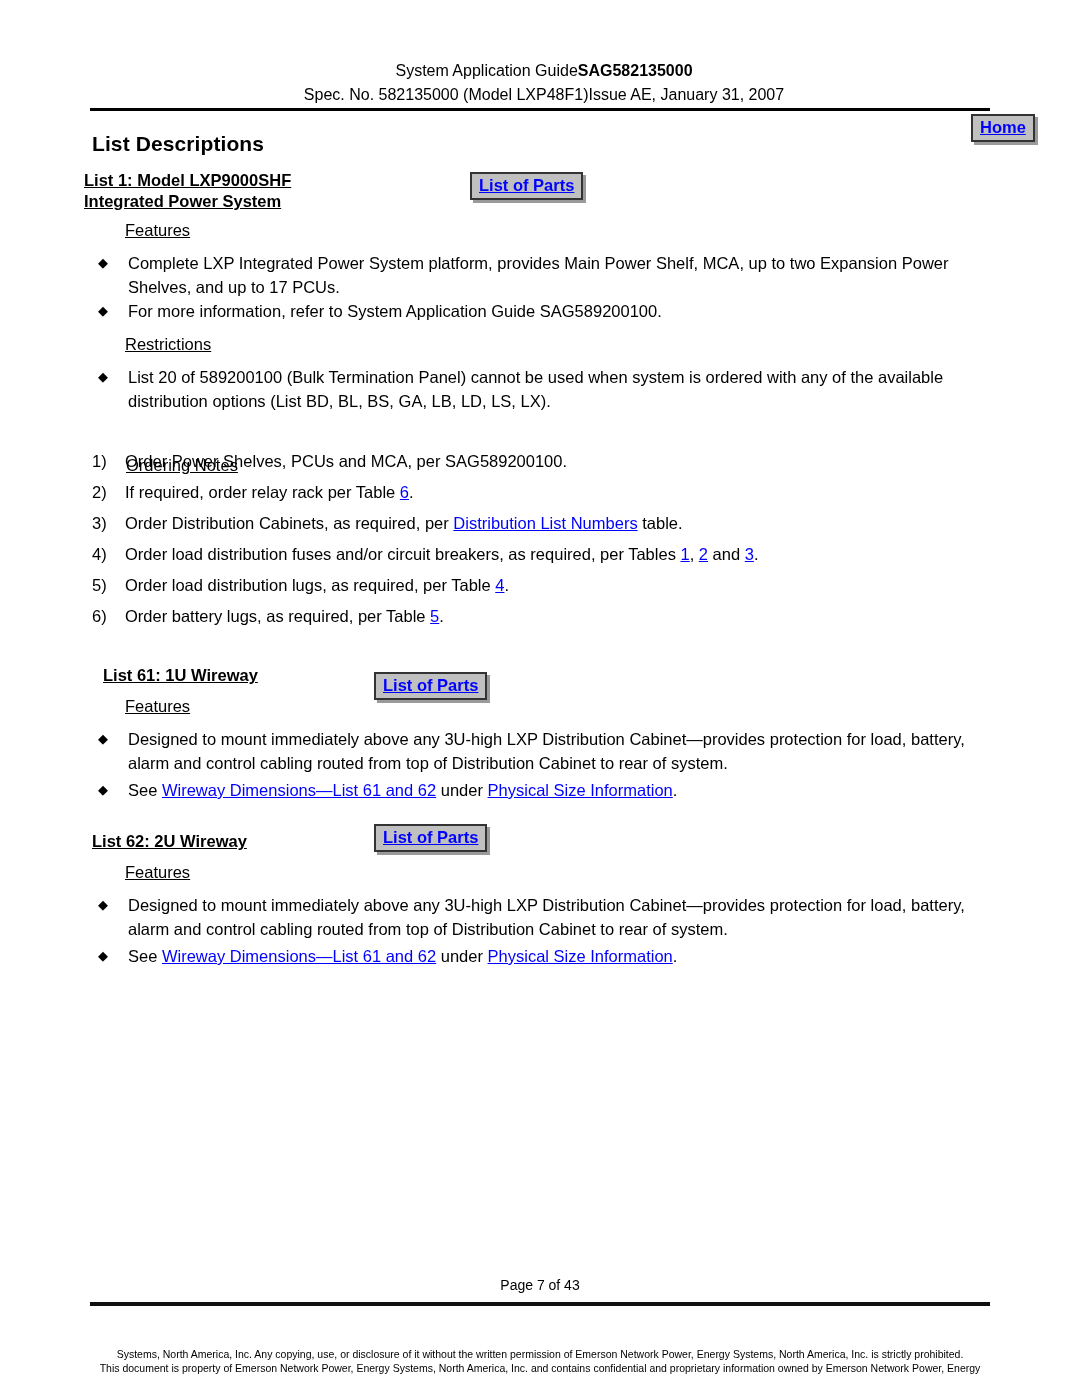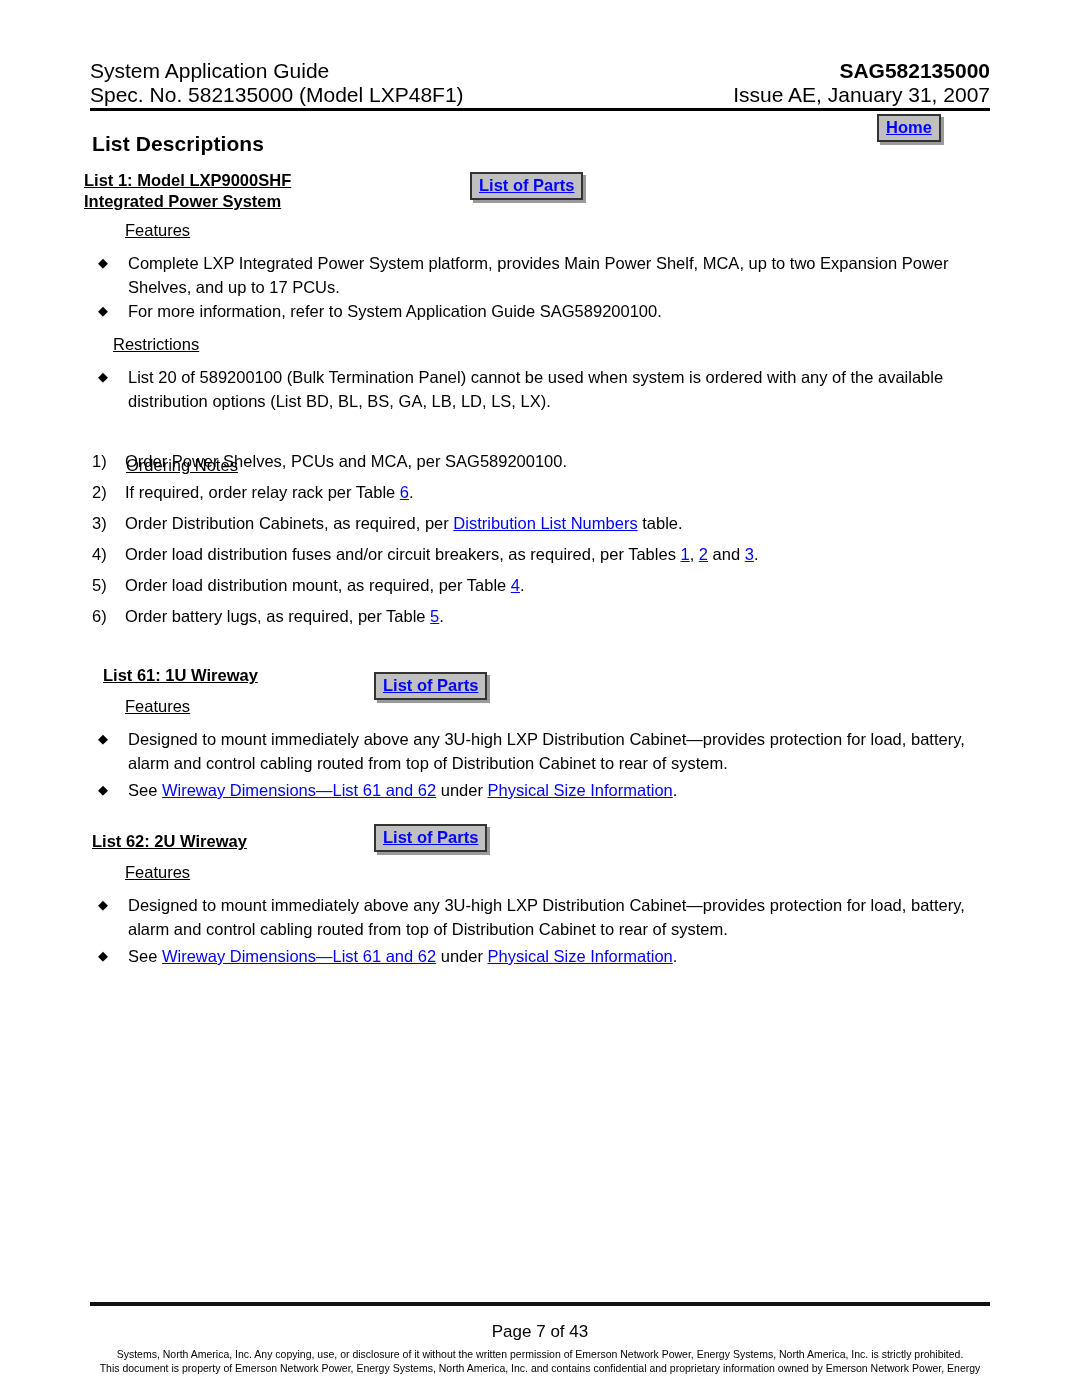--- a/index.html
+++ b/index.html
@@ -29,24 +29,25 @@
     position: absolute;
     left: 90px;
     top: 60px;
     width: 900px;
     display: flex;
     flex-direction: column;
     gap: 2px;
   }
   .hdr-row {
     display: flex;
-    justify-content: space-between;
+    justify-content: center;
     align-items: baseline;
-    font-size: 21px;
+    font-size: 16px;
     line-height: 22px;
+    margin-left: 8px;
   }
   .hdr-left { text-align: left; }
   .hdr-right { text-align: right; }
   .hdr-right.bold { font-weight: bold; }
 
   .rule-top {
     position: absolute;
     left: 90px;
     top: 108px;
     width: 900px;
@@ -66,21 +67,21 @@
   }
   .linkbox .lbl {
     color: #0000ff;
     font-weight: bold;
     font-size: 16.5px;
     text-decoration: underline;
   }
 
   .home-btn {
     position: absolute;
-    left: 877px;
+    left: 971px;
     top: 114px;
   }
 
   
   .doc-title {
     position: absolute;
     left: 92px;
     top: 132px;
     font-size: 21px;
     font-weight: bold;
@@ -144,24 +145,24 @@
     position: absolute;
     left: 90px;
     top: 1302px;
     width: 900px;
     height: 0;
     border-top: 4px solid #111111;
   }
   .page-num {
     position: absolute;
     left: 0;
-    top: 1320px;
+    top: 1273px;
     width: 1080px;
     text-align: center;
-    font-size: 17px;
+    font-size: 14px;
     line-height: 24px;
   }
   .legal {
     position: absolute;
     left: 70px;
     top: 1347px;
     width: 940px;
     text-align: center;
     font-size: 10.5px;
     line-height: 14px;
@@ -205,21 +206,21 @@
   <div class="bullet-row" style="left:98px; top:251px; width:870px;">
     <span class="bullet">◆</span>
     <span class="btext">Complete LXP Integrated Power System platform, provides Main Power Shelf, MCA, up to two Expansion Power Shelves, and up to 17 PCUs.</span>
   </div>
 
   <div class="bullet-row" style="left:98px; top:299px; width:870px;">
     <span class="bullet">◆</span>
     <span class="btext">For more information, refer to System Application Guide SAG589200100.</span>
   </div>
 
-  <div class="sub-head" style="left:113px; top:334px;">Restrictions</div>
+  <div class="sub-head" style="left:125px; top:334px;">Restrictions</div>
 
   <div class="bullet-row" style="left:98px; top:365px; width:870px;">
     <span class="bullet">◆</span>
     <span class="btext">List 20 of 589200100 (Bulk Termination Panel) cannot be used when system is ordered with any of the available distribution options (List BD, BL, BS, GA, LB, LD, LS, LX).</span>
   </div>
 
   <div class="sub-head" style="left:126px; top:419px;margin-top:36px;">Ordering Notes</div>
 
   <div class="num-row" style="left:92px; top:449px; width:880px;">
     <span class="num">1)</span>
@@ -236,21 +237,21 @@
     <span class="ntext"><span>Order Distribution Cabinets, as required, per </span><span class="xref">Distribution List Numbers</span><span> table.</span></span>
   </div>
 
   <div class="num-row" style="left:92px; top:542px; width:880px;">
     <span class="num">4)</span>
     <span class="ntext"><span>Order load distribution fuses and/or circuit breakers, as required, per Tables </span><span class="xref">1</span><span>, </span><span class="xref">2</span><span> and </span><span class="xref">3</span><span>.</span></span>
   </div>
 
   <div class="num-row" style="left:92px; top:573px; width:880px;">
     <span class="num">5)</span>
-    <span class="ntext"><span>Order load distribution mount, as required, per Table </span><span class="xref">4</span><span>.</span></span>
+    <span class="ntext"><span>Order load distribution lugs, as required, per Table </span><span class="xref">4</span><span>.</span></span>
   </div>
 
   <div class="num-row" style="left:92px; top:604px; width:880px;">
     <span class="num">6)</span>
     <span class="ntext"><span>Order battery lugs, as required, per Table </span><span class="xref">5</span><span>.</span></span>
   </div>
 
   <div class="list-head" style="left:103px; top:665px;">List 61:  1U Wireway</div>
 
   <div class="linkbox" style="position:absolute; left:374px; top:672px;">

